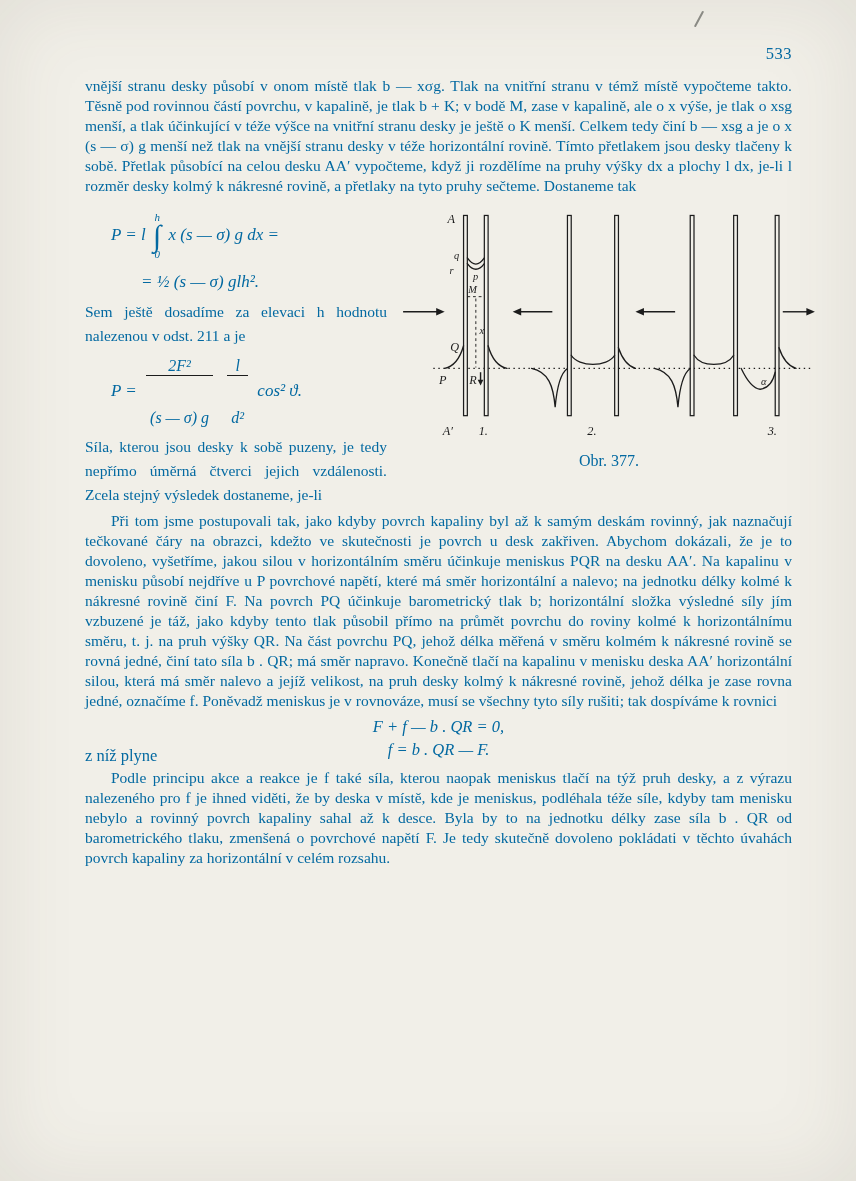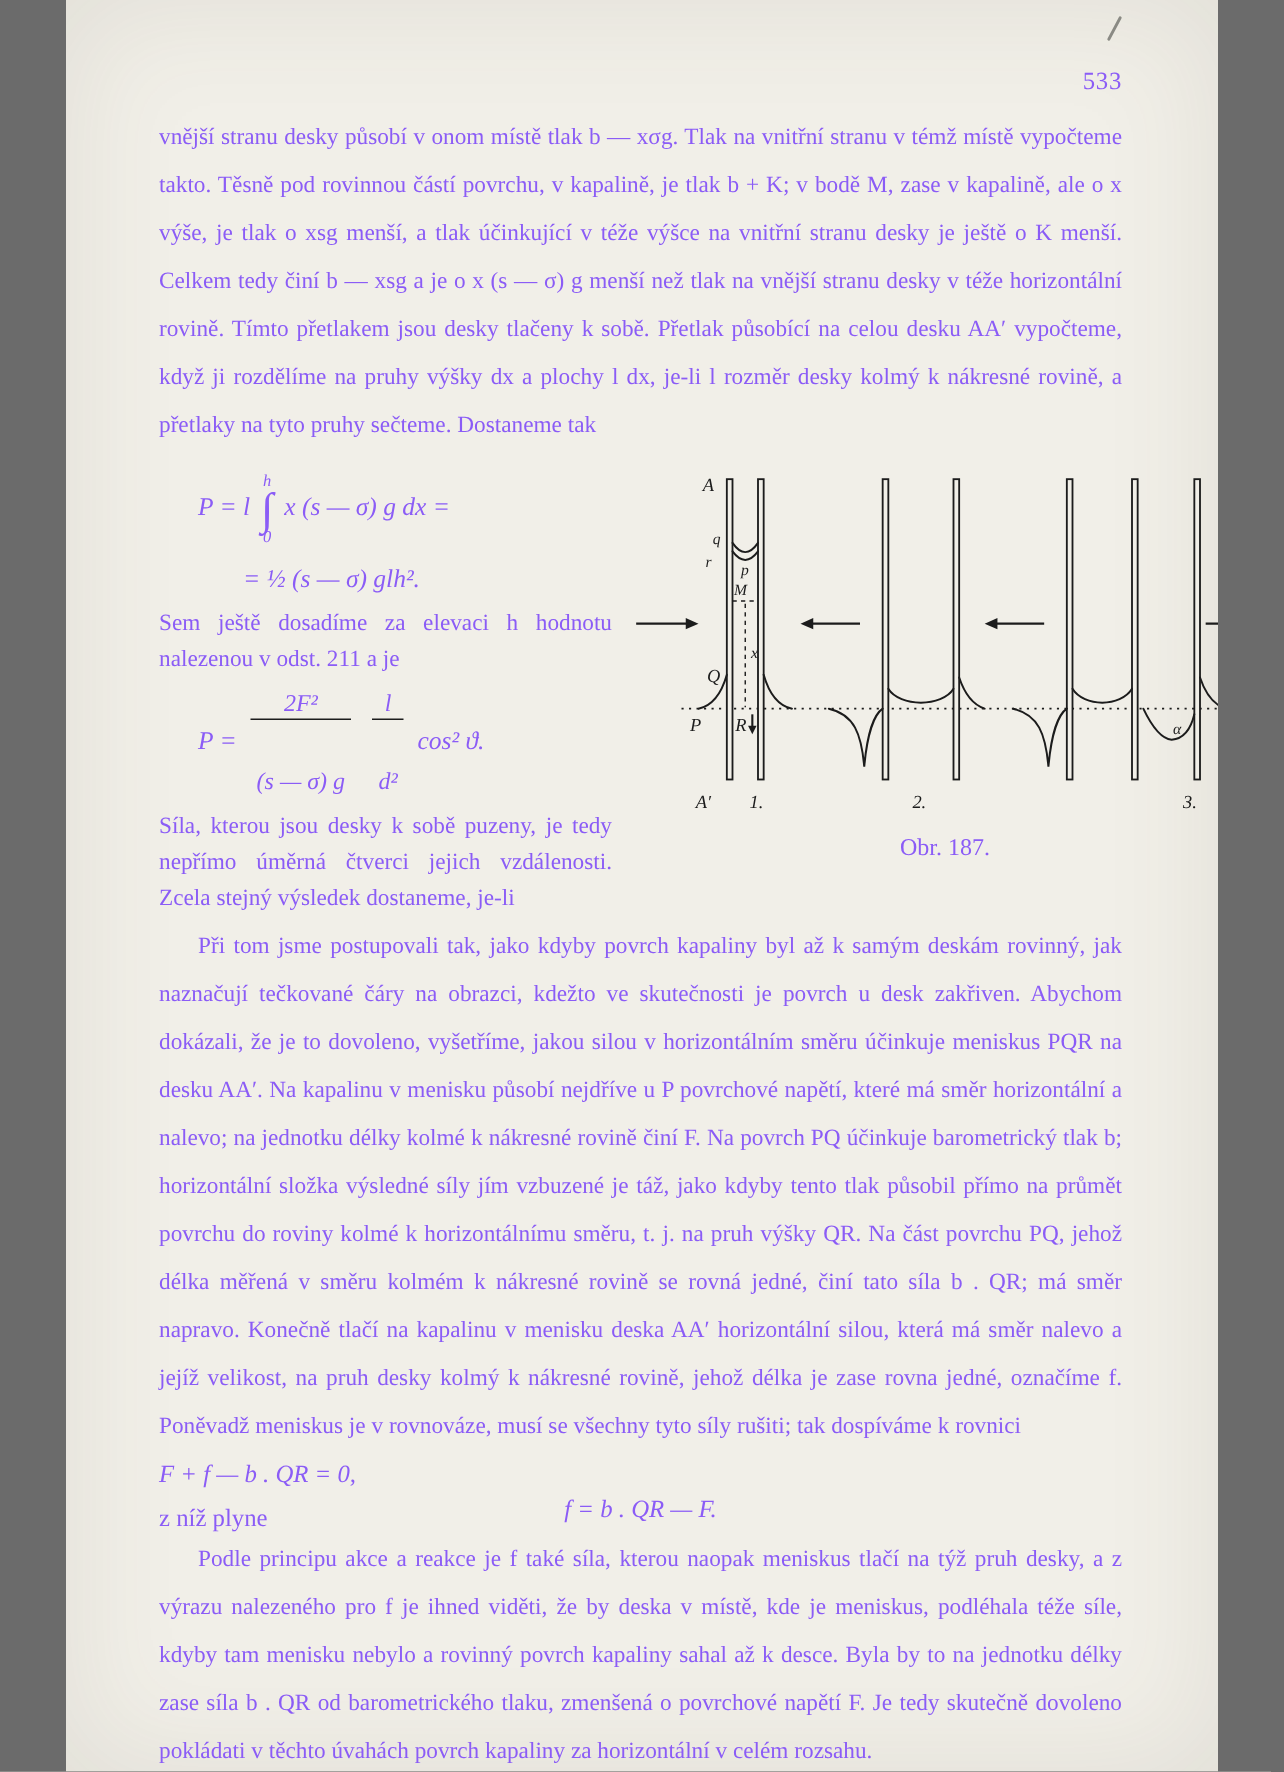--- a/index.html
+++ b/index.html
@@ -1,34 +1,34 @@
 <!DOCTYPE html>
 <html lang="cs"><head>
 <meta charset="utf-8">
 <style>
   * { margin:0; padding:0; box-sizing:border-box; }
   html,body { background:#6b6b6b; }
   .page {
-    width:768px; height:1181px;
+    width:856px; height:1181px;
     background:#f1efe8;
     box-shadow: inset 0 0 80px rgba(90,80,60,0.10);
     font-family:"Liberation Serif","DejaVu Serif",serif;
-    color:#8b5cf6;
-    padding:44px 64px 0 62px;
+    color:#0369a1;
+    padding:44px 64px 0 85px;
     overflow:hidden;
     position:relative;
     margin:0 auto;
   }
   .scan-mark {
     position:absolute; top:10px; left:698px; width:2px; height:18px;
     background:#8a8a84; transform:rotate(28deg); border-radius:2px;
   }
   .page-number { text-align:right; font-size:16.5px; letter-spacing:0.5px; margin-bottom:12px; }
   p.body {
-    font-size:15.5px; line-height:32px; text-align:justify;
+    font-size:15.5px; line-height:20px; text-align:justify;
     hyphens:auto; -webkit-hyphens:auto;
   }
   p.indent { text-indent:26px; }
   p.spaced { margin-top:2px; }
 
   .two-col { display:flex; margin-top:8px; margin-bottom:4px; }
   .col-left { width:302px; flex:none; }
   .col-right { flex:1; padding-left:14px; padding-top:2px; }
 
   .formula { font-style:italic; font-size:17px; margin:8px 0 6px 26px; white-space:nowrap; }
@@ -38,21 +38,21 @@
   .int-glyph { font-size:30px; line-height:0.85; font-style:normal; }
   .frac { display:inline-flex; flex-direction:column; text-align:center; vertical-align:middle; margin:0 5px; line-height:1.2; font-size:16px;gap:32px; }
   .frac .num { border-bottom:1.3px solid #1c1c1c; padding:0 4px; }
   .frac .den { padding:0 4px;font-family:Liberation Serif, serif; }
 
   .aside { font-size:15.5px; line-height:24px; text-align:justify; margin-top:8px; }
 
   .fig-caption { text-align:center; font-size:16px; margin-top:4px; }
 
   .eq-block { margin:6px 0 8px; font-size:16.5px; }
-  .eq-center { text-align:left; font-style:italic; }
+  .eq-center { text-align:center; font-style:italic; }
   .eq-row { position:relative; text-align:center; font-style:italic; margin-top:3px; }
   .eq-lead { position:absolute; left:0; top:6px; font-style:normal; }
 
   svg .plate { fill:#f1efe8; stroke:#1c1c1c; stroke-width:1.3; }
   svg .ln    { fill:none; stroke:#1c1c1c; stroke-width:1.4; stroke-linecap:round; }
   svg .dot   { stroke:#1c1c1c; stroke-width:1.3; stroke-dasharray:1.5 3.8; fill:none; }
   svg .dash  { stroke:#1c1c1c; stroke-width:1; stroke-dasharray:3 3; fill:none; }
   svg .arrow { stroke:#1c1c1c; stroke-width:1.5; }
   svg .head  { fill:#1c1c1c; stroke:none; }
   svg text   { font-family:"Liberation Serif","DejaVu Serif",serif; font-size:13px; font-style:italic; fill:#1c1c1c; }
@@ -157,21 +157,21 @@
         <text x="83" y="136" class="sm">x</text>
         <text x="52" y="153">Q</text>
         <text x="40" y="188">P</text>
         <text x="72" y="188">R</text>
         <text x="44" y="242">A′</text>
         <text x="82" y="242">1.</text>
         <text x="197" y="242">2.</text>
         <text x="388" y="242">3.</text>
         <text x="381" y="190" class="sm">α</text>
       </svg>
-      <div class="fig-caption">Obr. 187.</div>
+      <div class="fig-caption">Obr. 377.</div>
     </div>
   </div>
 
 
   <p class="body indent spaced">Při tom jsme postupovali tak, jako kdyby povrch kapaliny byl až k samým deskám rovinný, jak naznačují tečkované čáry na obrazci, kdežto ve skutečnosti je povrch u desk zakřiven. Abychom dokázali, že je to dovoleno, vyšetříme, jakou silou v horizontálním směru účinkuje meniskus PQR na desku AA′. Na kapalinu v menisku působí nejdříve u P povrchové napětí, které má směr horizontální a nalevo; na jednotku délky kolmé k nákresné rovině činí F. Na povrch PQ účinkuje barometrický tlak b; horizontální složka výsledné síly jím vzbuzené je táž, jako kdyby tento tlak působil přímo na průmět povrchu do roviny kolmé k horizontálnímu směru, t. j. na pruh výšky QR. Na část povrchu PQ, jehož délka měřená v směru kolmém k nákresné rovině se rovná jedné, činí tato síla b . QR; má směr napravo. Konečně tlačí na kapalinu v menisku deska AA′ horizontální silou, která má směr nalevo a jejíž velikost, na pruh desky kolmý k nákresné rovině, jehož délka je zase rovna jedné, označíme f. Poněvadž meniskus je v rovnováze, musí se všechny tyto síly rušiti; tak dospíváme k rovnici</p>
 
   <div class="eq-block">
     <div class="eq-center">F + f — b . QR = 0,</div>
     <div class="eq-row">
       <span class="eq-lead">z níž plyne</span>

